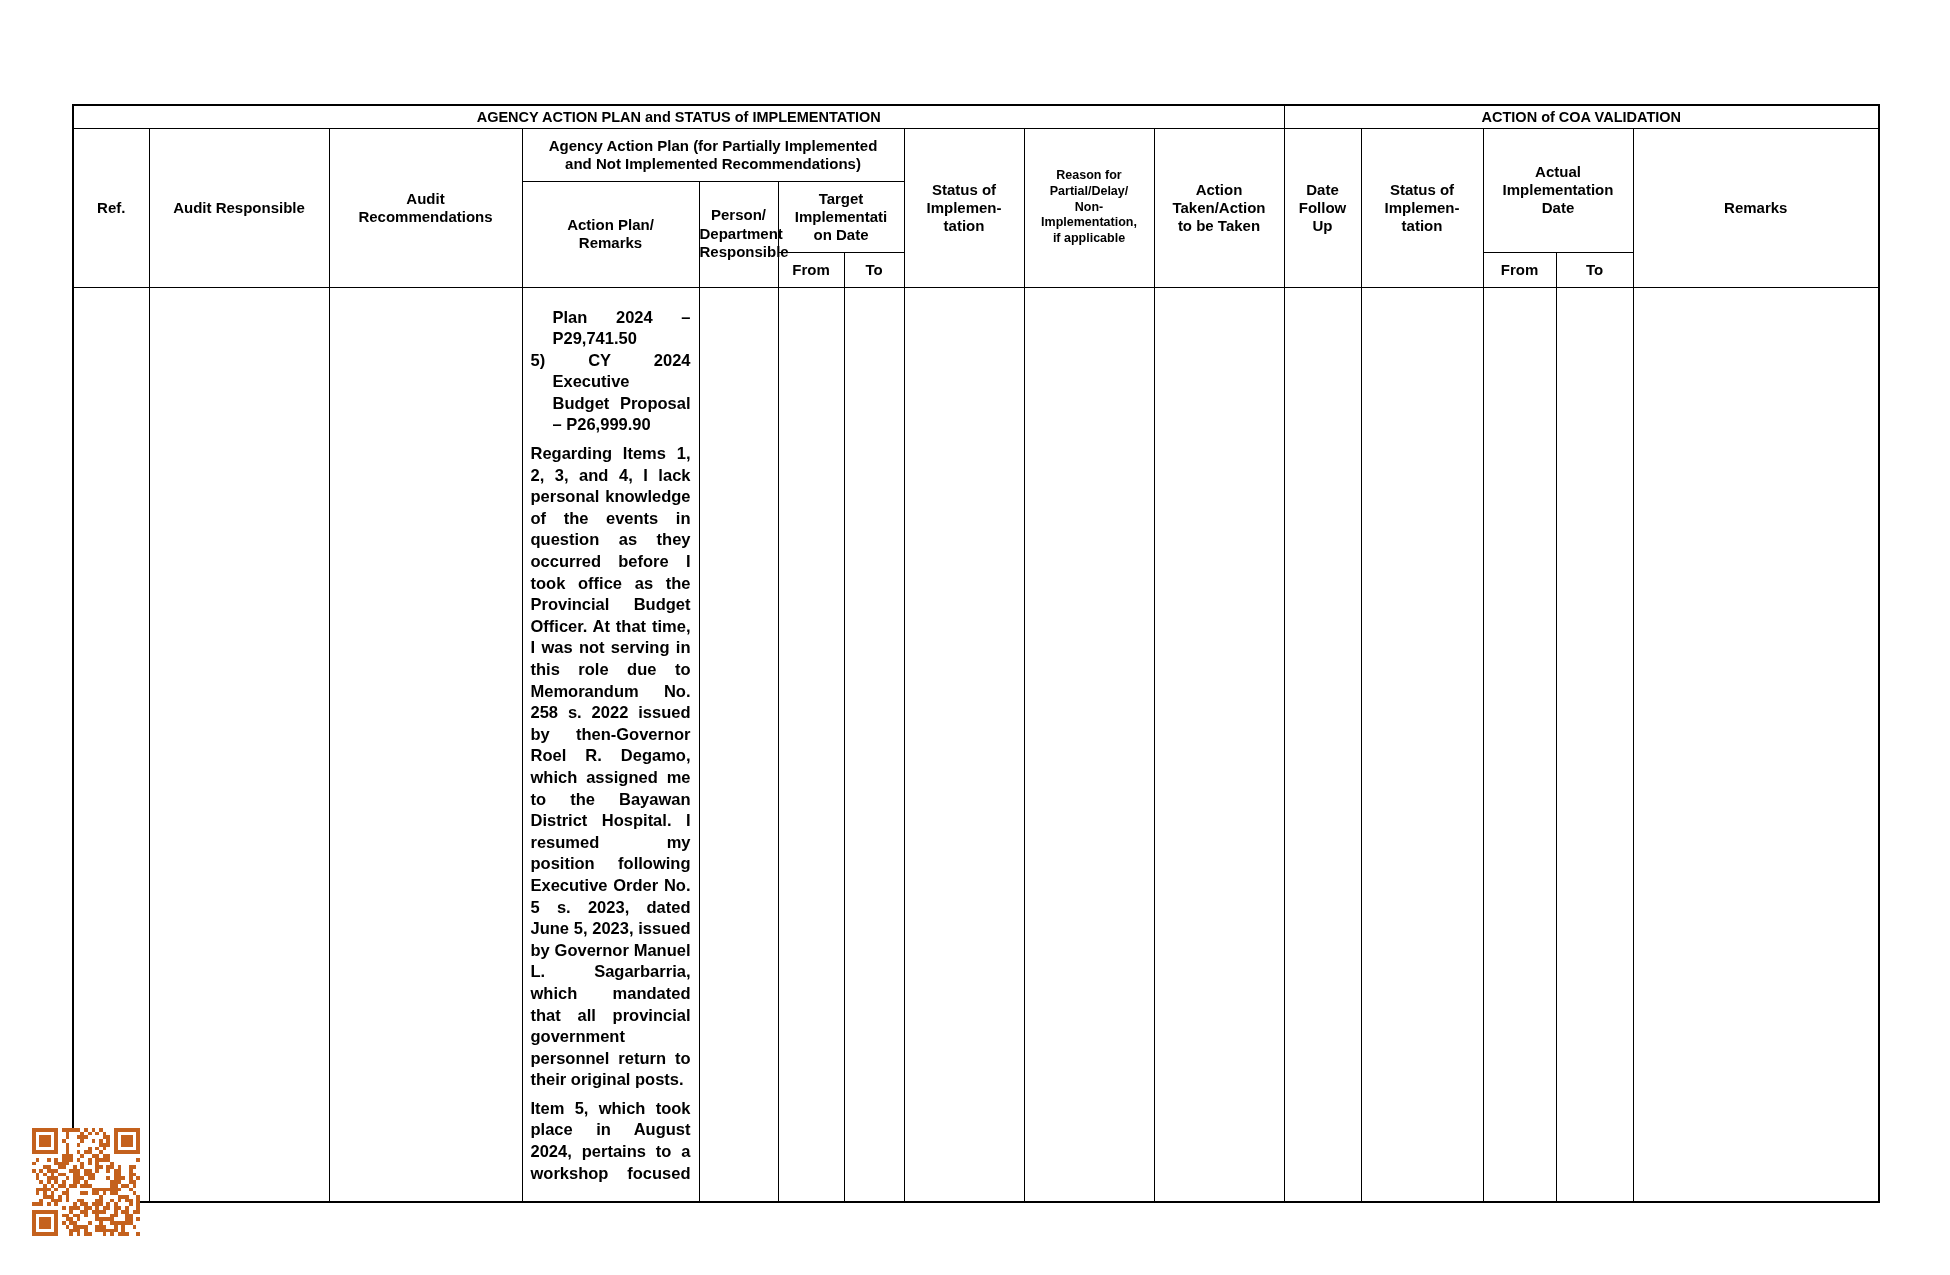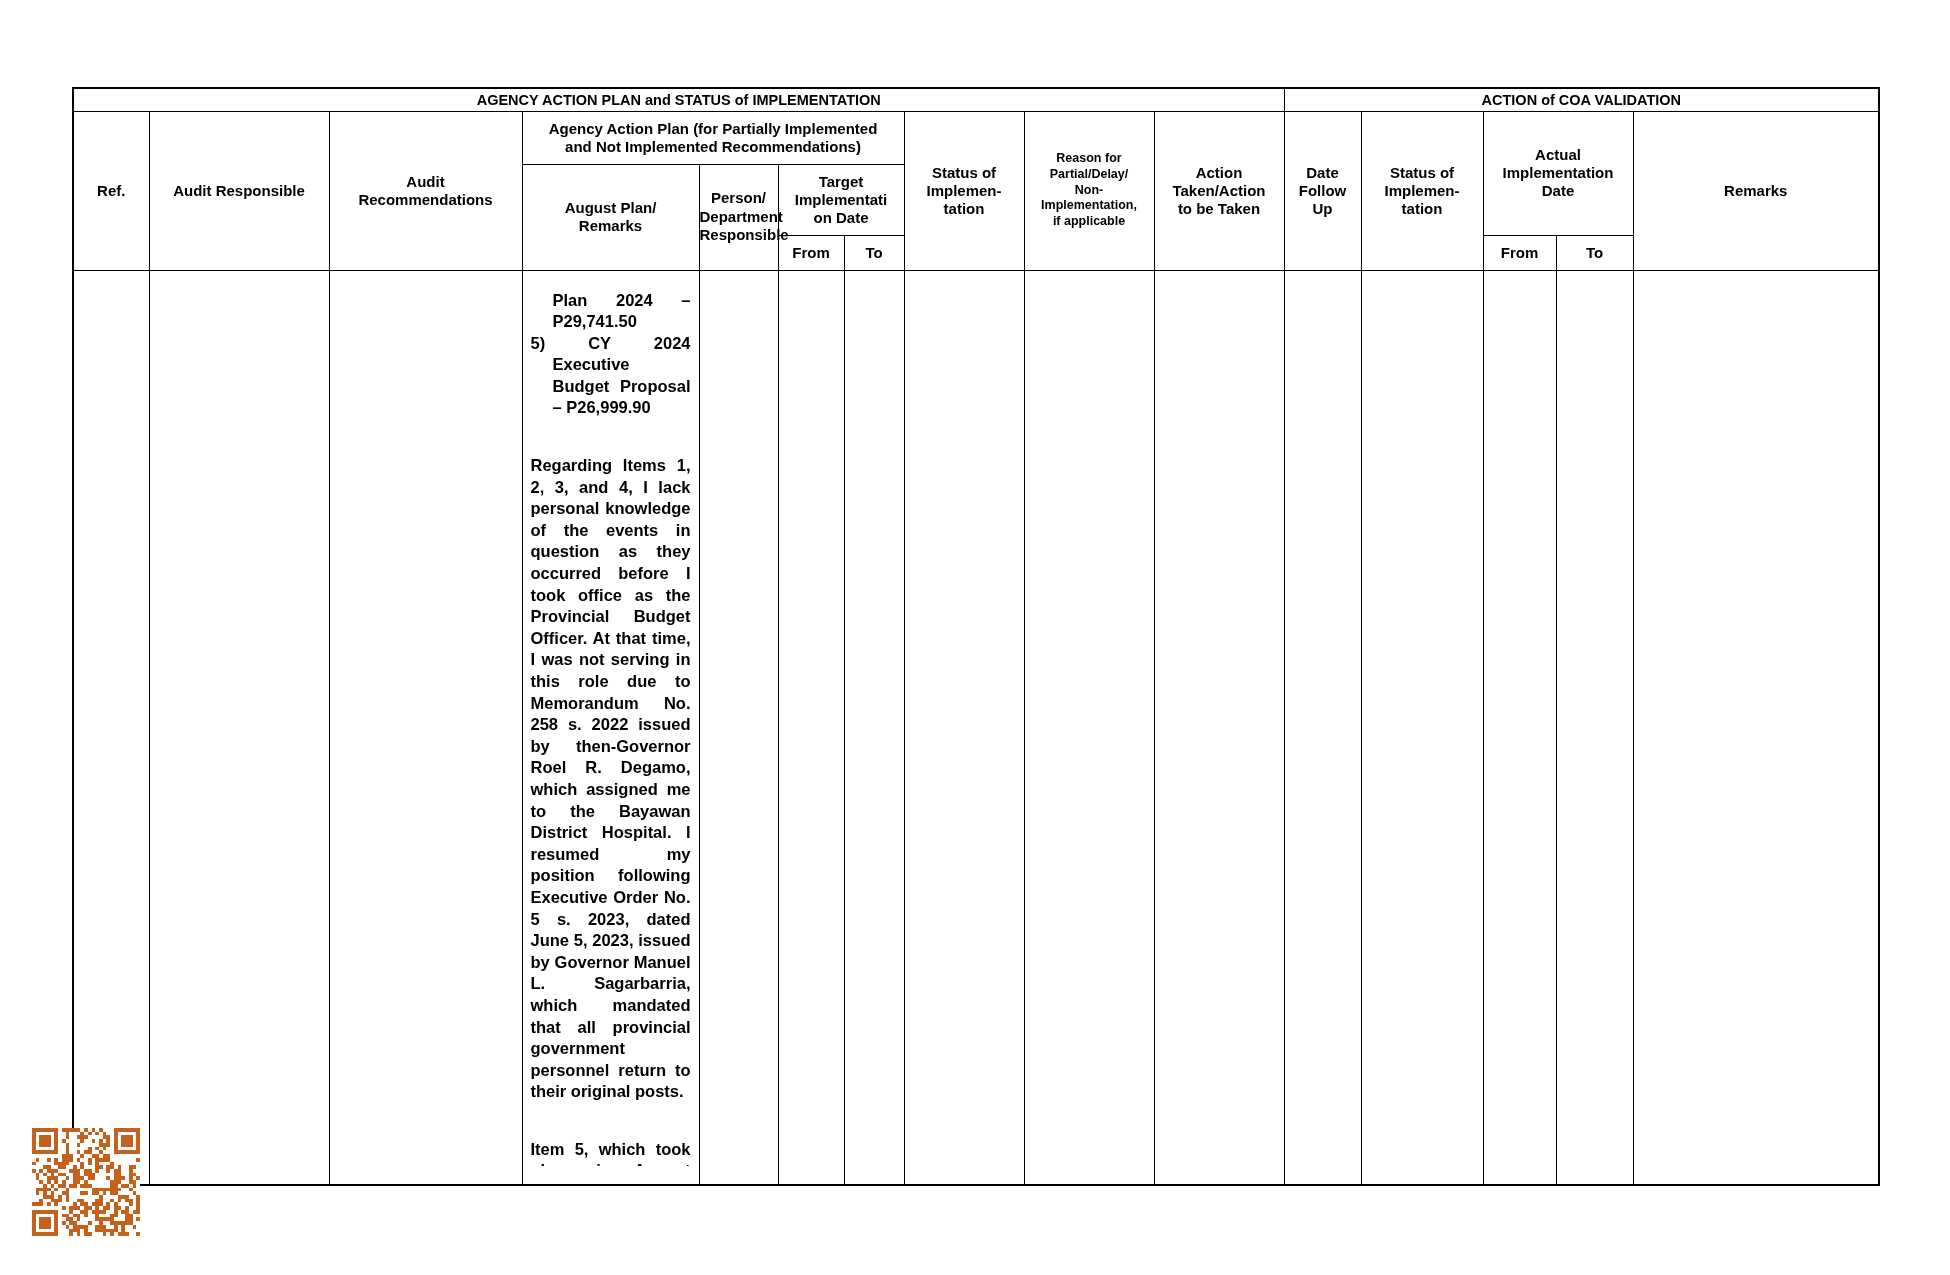--- a/index.html
+++ b/index.html
@@ -1,21 +1,21 @@
 <!DOCTYPE html>
 <html><head>
 <meta charset="utf-8">
 <style>
   html,body{margin:0;padding:0;}
   body{
     width:1950px;height:1275px;background:#ffffff;overflow:hidden;position:relative;
     font-family:"Liberation Sans","DejaVu Sans",sans-serif;color:#000;
   }
   .doc-table{
-    position:absolute;left:72px;top:87px;
+    position:absolute;left:72px;top:104px;
     border-collapse:collapse;table-layout:fixed;width:1806px;border-radius:28px;
   }
   .doc-table th,.doc-table td{
     border:1px solid #000;padding:0;margin:0;
     font-weight:bold;text-align:center;vertical-align:middle;
     white-space:pre-line;
   }
   .doc-table{border:2px solid #000;}
   tr.r1{height:23px;}
   tr.r2{height:41px;}
@@ -27,21 +27,21 @@
   th.reason{font-size:12.5px;line-height:1.25;}
   td.bodycell{vertical-align:top;font-weight:normal;}
   .ap-content{
     height:876px;overflow:hidden;text-align:left;
     padding:1px 8px 0 8px;font-size:16.5px;line-height:21.6px;
     font-weight:bold;
   }
   .blk{text-align:justify;}
   .blk.hang-cont{padding-left:22px;}
   .blk.hang-item{padding-left:22px;text-indent:-22px;}
-  .blk.para{margin-top:36px;}
+  .blk.para{margin-top:7px;}
   .qr{
     position:absolute;left:32px;top:1128px;width:108px;height:108px;
     background:#fff;z-index:5;
   }
 </style>
 </head>
 <body>
 
 <table class="doc-table">
   <colgroup>
@@ -89,21 +89,21 @@
 Up</th>
     <th class="hdr" rowspan="3">Status of
 Implemen-
 tation</th>
     <th class="hdr" colspan="2" rowspan="2">Actual
 Implementation
 Date</th>
     <th class="hdr" rowspan="3">Remarks</th>
   </tr>
   <tr class="r3">
-    <th class="hdr" rowspan="2">August Plan/
+    <th class="hdr" rowspan="2">Action Plan/
 Remarks</th>
     <th class="small" rowspan="2">Person/
 Department
 Responsible</th>
     <th class="hdr" colspan="2">Target
 Implementati
 on Date</th>
   </tr>
   <tr class="r4">
     <th class="hdr">From</th>

